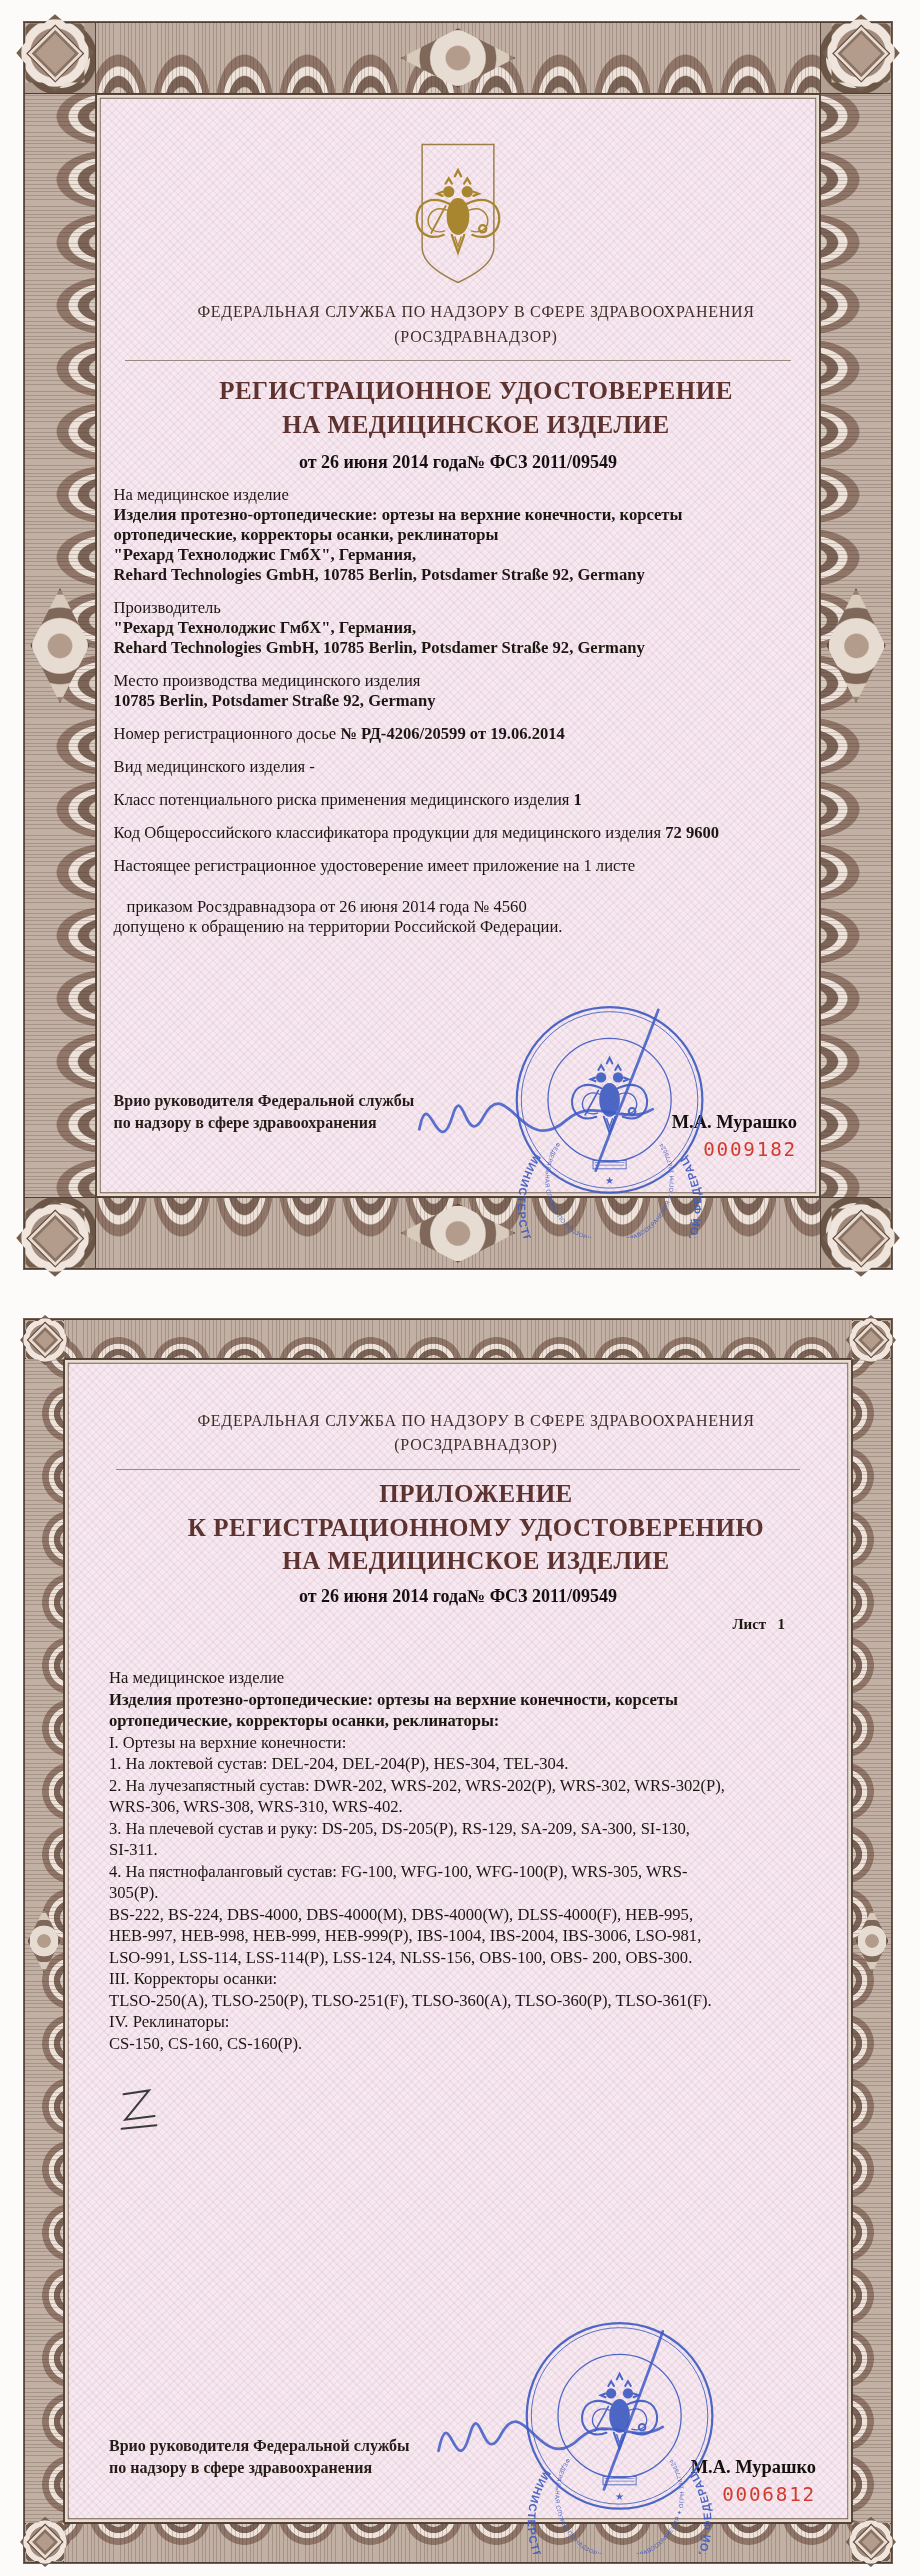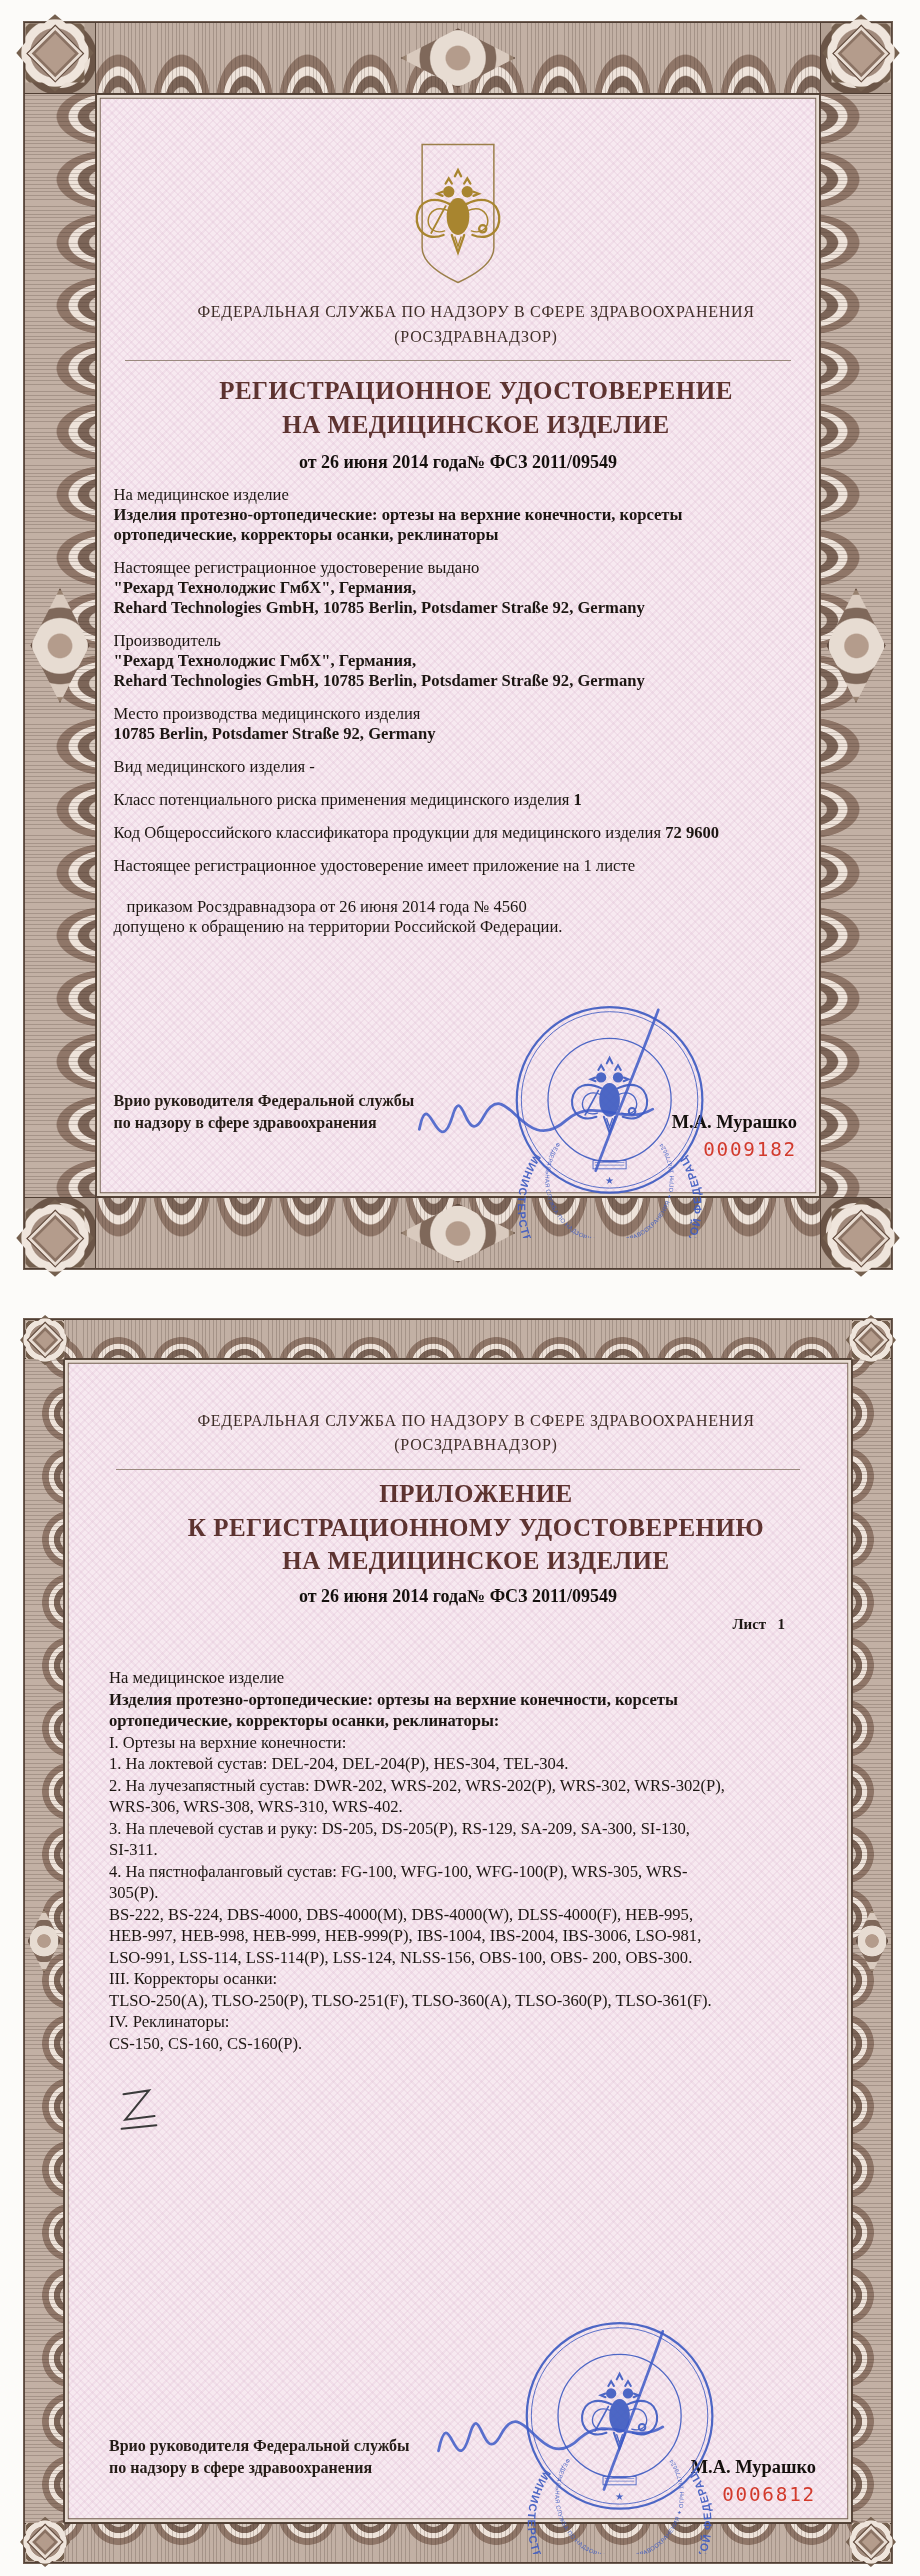--- a/index.html
+++ b/index.html
@@ -153,28 +153,28 @@
     <div class="abs ctr doctitle" style="top:316px">НА МЕДИЦИНСКОЕ ИЗДЕЛИЕ</div>
     <div class="abs dateline" style="top:357px;left:0;right:0">
       <span>от  26 июня 2014 года</span>
       <span>№  ФСЗ 2011/09549</span>
     </div>
 
     <div class="abs bodytext" style="top:390px;left:16.6px;right:22px">
       <div class="line">На медицинское изделие</div>
       <div class="line"><b>Изделия протезно-ортопедические: ортезы на верхние конечности, корсеты</b></div>
       <div class="line"><b>ортопедические, корректоры осанки, реклинаторы</b></div>
-      <div class="line para">Настоящее регистрационное удостоверение выдано</div>
       <div class="line"><b>"Рехард Технолоджис ГмбХ", Германия,</b></div>
       <div class="line"><b>Rehard Technologies GmbH, 10785 Berlin, Potsdamer Straße 92, Germany</b></div>
       <div class="line para">Производитель</div>
       <div class="line"><b>"Рехард Технолоджис ГмбХ", Германия,</b></div>
       <div class="line"><b>Rehard Technologies GmbH, 10785 Berlin, Potsdamer Straße 92, Germany</b></div>
       <div class="line para">Место производства медицинского изделия</div>
       <div class="line"><b>10785 Berlin, Potsdamer Straße 92, Germany</b></div>
+      <div class="line para"><span>Номер регистрационного досье</span> <b>№ РД-4206/20599 от 19.06.2014</b></div>
       <div class="line para">Вид медицинского изделия -</div>
       <div class="line para"><span>Класс потенциального риска применения медицинского изделия</span> <b>1</b></div>
       <div class="line para"><span>Код Общероссийского классификатора продукции для медицинского изделия</span> <b>72 9600</b></div>
       <div class="line para">Настоящее регистрационное удостоверение имеет приложение на 1 листе</div>
       <div class="line order-ind">приказом Росздравнадзора от 26 июня 2014 года № 4560</div>
       <div class="line">допущено к обращению на территории Российской Федерации.</div>
     </div>
 
     <svg class="stamp" style="left:315px;top:876px" width="340" height="267" viewBox="0 0 370 290">
       <defs>

